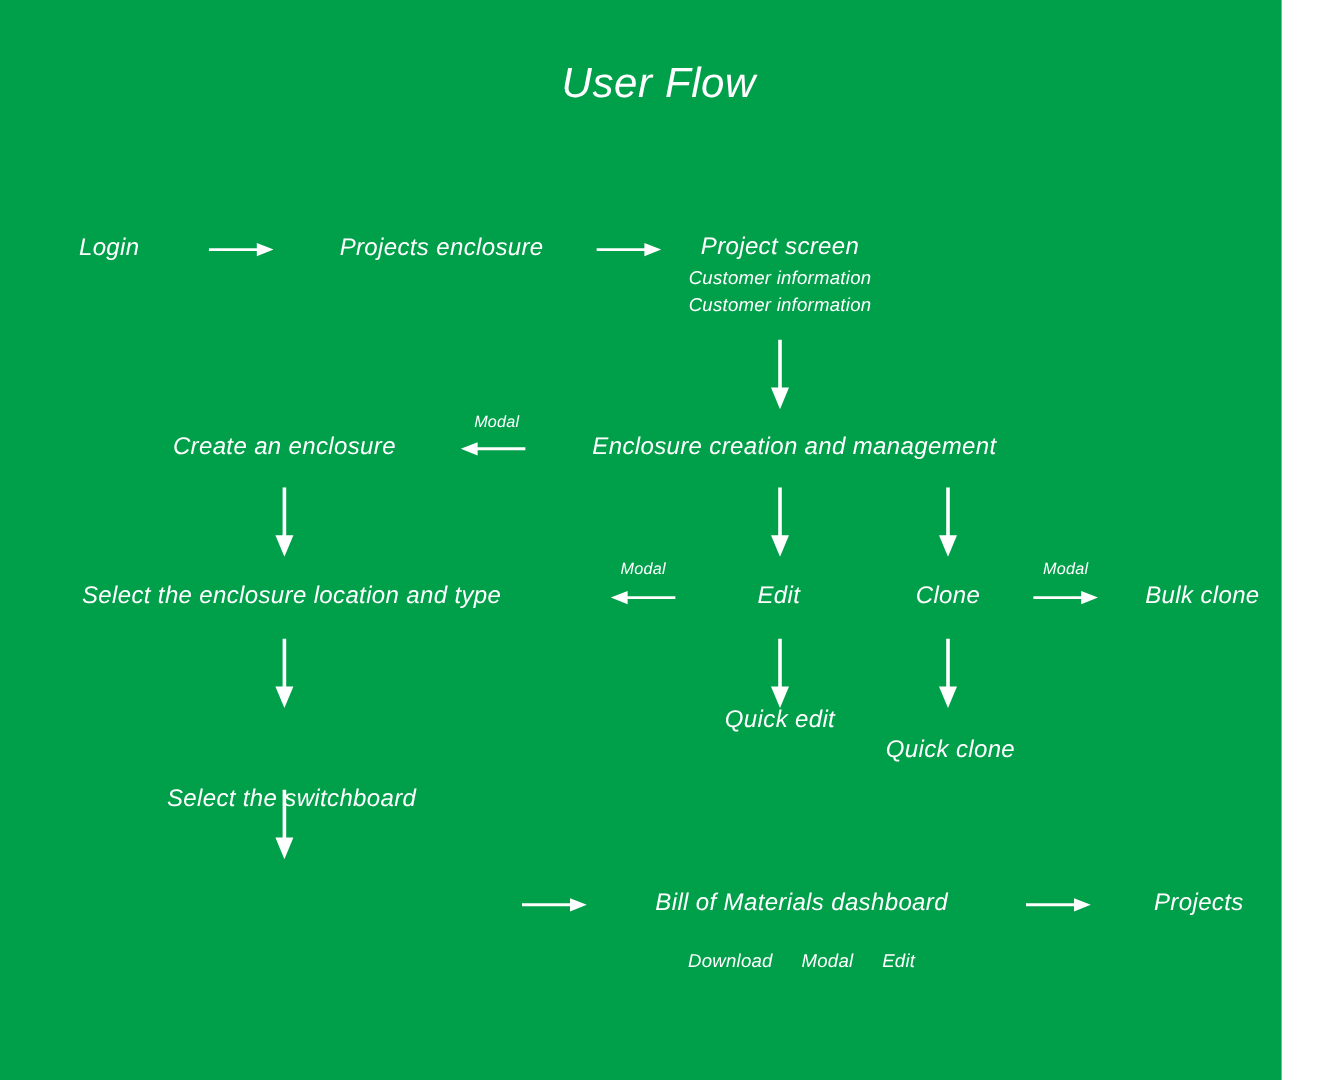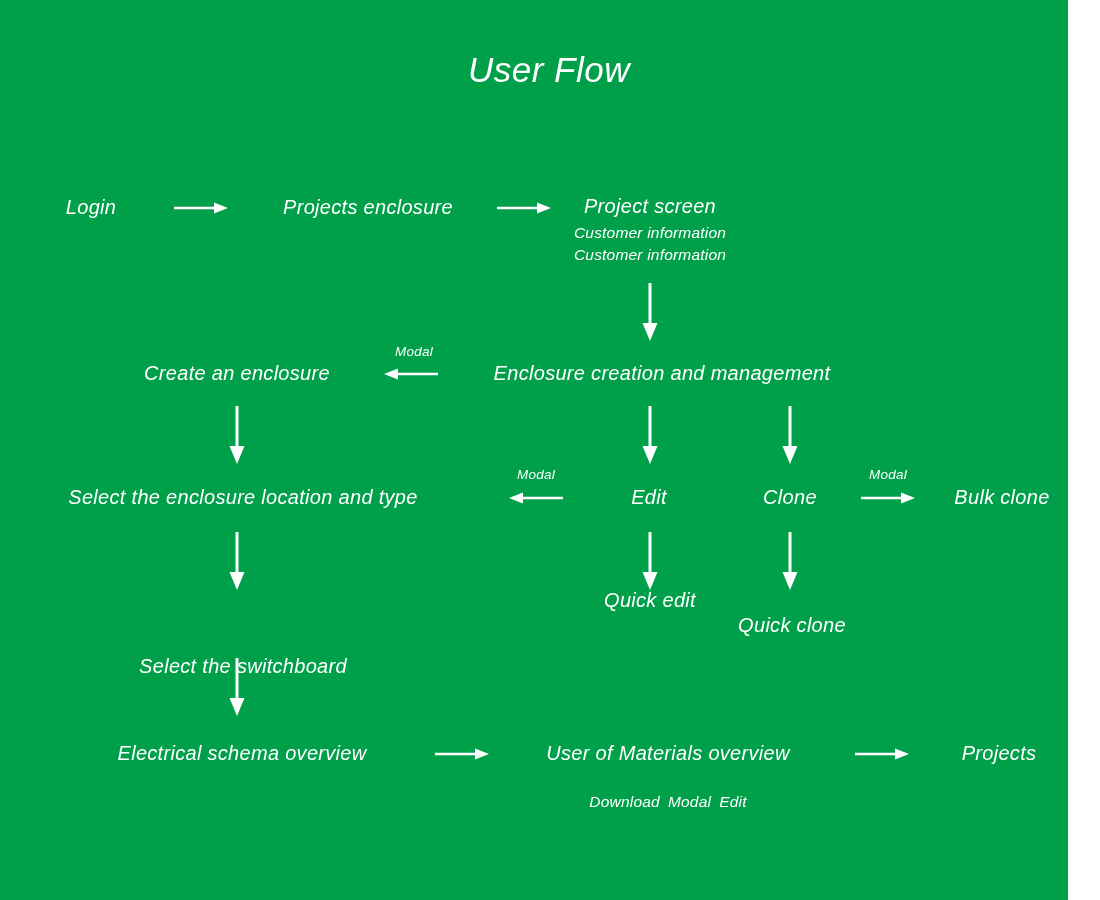--- a/index.html
+++ b/index.html
@@ -15,21 +15,21 @@
     position:absolute; transform:translate(-50%,-50%);
     white-space:nowrap; font-size:20px; letter-spacing:0.3px;
   }
   .title { font-size:35px; letter-spacing:0.5px; }
   .sub   { font-size:15.5px; letter-spacing:0.2px; }
   .modal { font-size:13.5px; letter-spacing:0.2px; }
   .icon {
     position:absolute; transform:translate(-50%,-50%);
     line-height:0;
   }
-  .sub-row { display:flex; gap:8px;margin-top:40px; }
+  .sub-row { display:flex; gap:24px;margin-top:40px; }
   svg { display:block; }
 </style>
 </head>
 <body>
 
 <div class="canvas">
 
   <div class="node title" style="left:549px; top:70px;">User Flow</div>
 
   <div class="node" style="left:91px; top:207px;">Login</div>
@@ -139,30 +139,29 @@
   <div class="node" style="left:650px; top:600px;">Quick edit</div>
   <div class="node" style="left:792px; top:625px;">Quick clone</div>
 
   <span class="icon" style="left:237px; top:687px;">
     <svg width="18" height="58" viewBox="0 0 18 58">
         <line x1="9" y1="0" x2="9" y2="41" stroke="#fff" stroke-width="3"></line>
         <polygon points="1.5,40 16.5,40 9,58" fill="#fff"></polygon>
       </svg>
   </span>
 
-  <div class="node" style="left:242px; top:753px;">Electrical schema overview</div>
 
   <span class="icon" style="left:462px; top:754px;">
     <svg width="54" height="14" viewBox="0 0 54 14">
         <line x1="0" y1="7" x2="41" y2="7" stroke="#fff" stroke-width="2.4"></line>
         <polygon points="40,1.5 54,7 40,12.5" fill="#fff"></polygon>
       </svg>
   </span>
 
-  <div class="node" style="left:668px; top:753px;">User of Materials overview</div>
+  <div class="node" style="left:668px; top:753px;">Bill of Materials dashboard</div>
   <div class="node sub" style="left:668px; top:782px;">
     <span class="sub-row">
       <span>Download</span>
         <span>Modal</span>
         <span>Edit</span>
     </span>
   </div>
 
   <span class="icon" style="left:882px; top:754px;">
     <svg width="54" height="14" viewBox="0 0 54 14">

